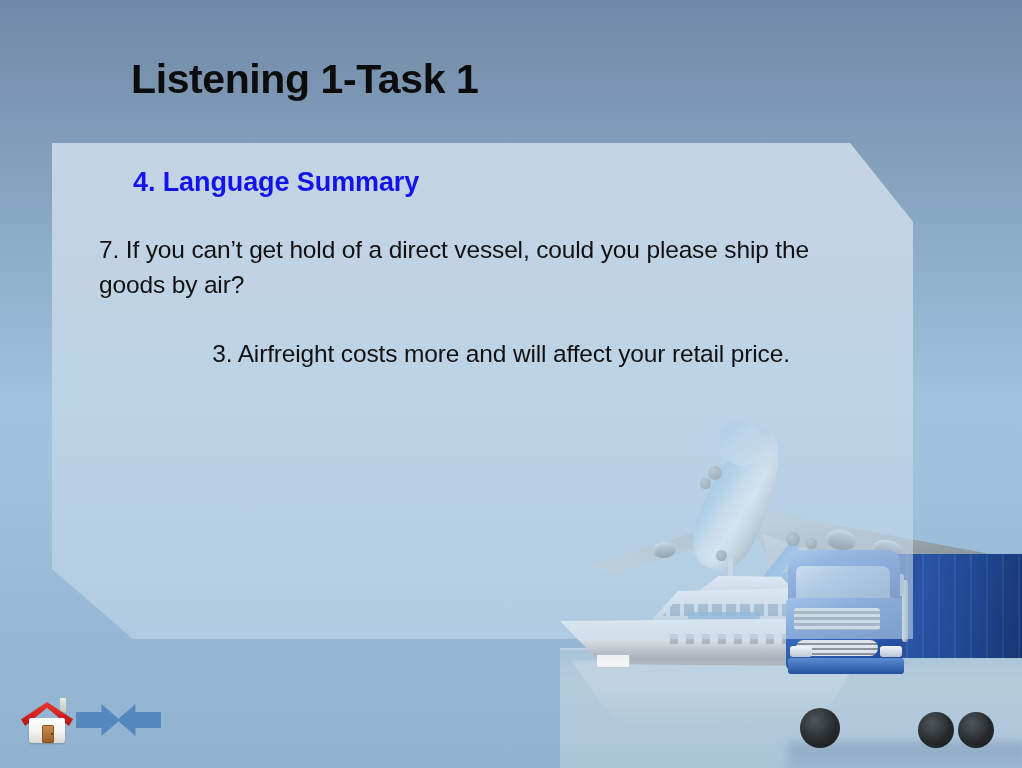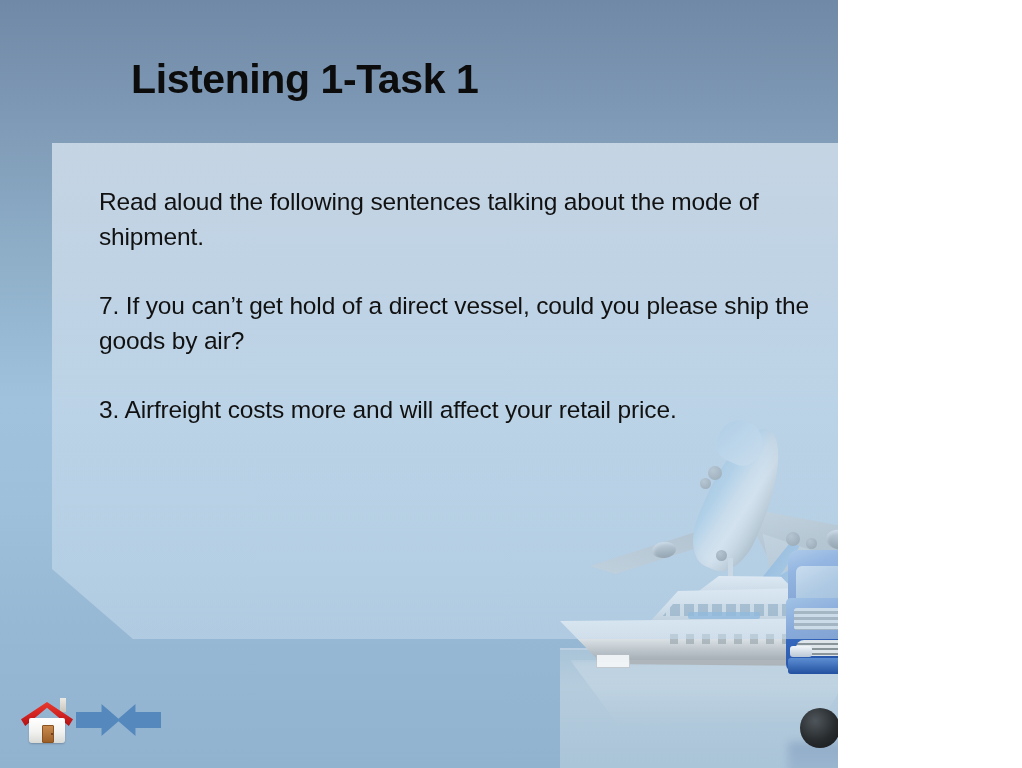--- a/index.html
+++ b/index.html
@@ -3,21 +3,21 @@
 <meta charset="utf-8">
 <style>
   * { margin:0; padding:0; box-sizing:border-box; }
   html, body {
     width:1022px; height:768px;
     overflow:hidden;
     font-family:"Liberation Sans", sans-serif;
   }
   #slide {
     position:relative;
-    width:838px; height:768px;
+    width:1022px; height:768px;
     background:linear-gradient(to bottom,
       #7089a6 0%,
       #7d98b4 14%,
       #8fafc9 34%,
       #a0c2dc 52%,
       #9fc0da 66%,
       #97b8d4 82%,
       #92b3d0 100%);
     overflow:hidden;
     padding-left:11px;
@@ -250,21 +250,21 @@
     margin-left:33px;
     letter-spacing:-0.1px;
   }
   .para {
     font-size:24.5px; color:#111111; line-height:1.43;
     margin-left:-1px; letter-spacing:-0.15px;
   }
   #p-intro { margin-top:17px; max-width:745px; }
   #p-1 { margin-top:0px; }
   #p-2 { margin-top:34px; max-width:752px; }
-  #p-3 { margin-top:34px; }
+  #p-3 { margin-top:34px;text-align:center; }
   #p-4 { margin-top:34px; }
 
   
   #nav { position:absolute; left:20px; top:694px; width:150px; height:52px; }
 
   .home-icon { position:absolute; left:0; top:2px; width:54px; height:48px; }
   .roof {
     position:absolute; left:1px; top:6px; width:52px; height:24px;
     background:linear-gradient(180deg,#e8392e 0%,#cf2020 60%,#b01313 100%);
     clip-path:polygon(50% 0%, 100% 72%, 92% 100%, 50% 24%, 8% 100%, 0% 72%);
@@ -358,21 +358,21 @@
       <div class="head-r"></div>
       <div class="bumper"></div>
       <div class="wheel w1"></div>
     </div>
   </div>
 
   <div id="title">Listening 1-Task 1</div>
 
   <div id="panel">
     <div id="panel-body">
-      <div class="para" id="p-intro">Read aloud the following sentences talking about the mode of shipment.</div>
+      <div id="subtitle">4. Language Summary</div>
       <div class="para" id="p-2">7. If you can’t get hold of a direct vessel, could you please ship the goods by air?</div>
       <div class="para" id="p-3">3. Airfreight costs more and will affect your retail price.</div>
     </div>
   </div>
 
   <div id="nav">
     <div class="home-icon" title="Home">
       <div class="chimney"></div>
       <div class="roof"></div>
       <div class="house-body"></div>

